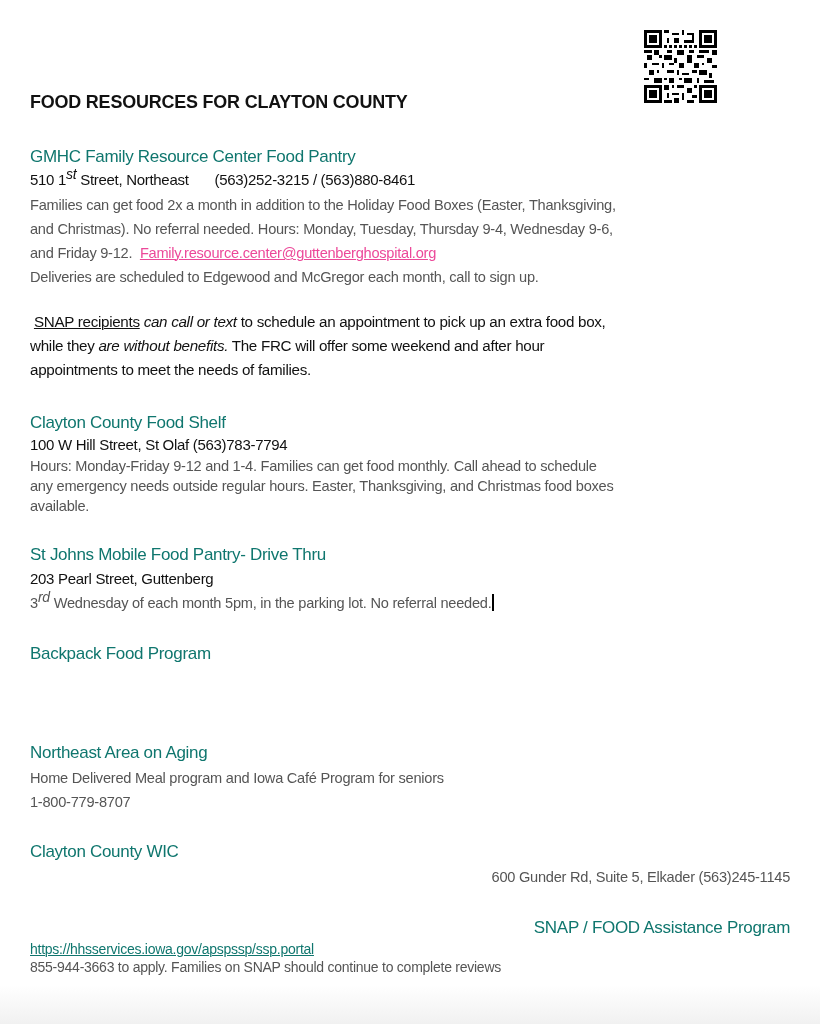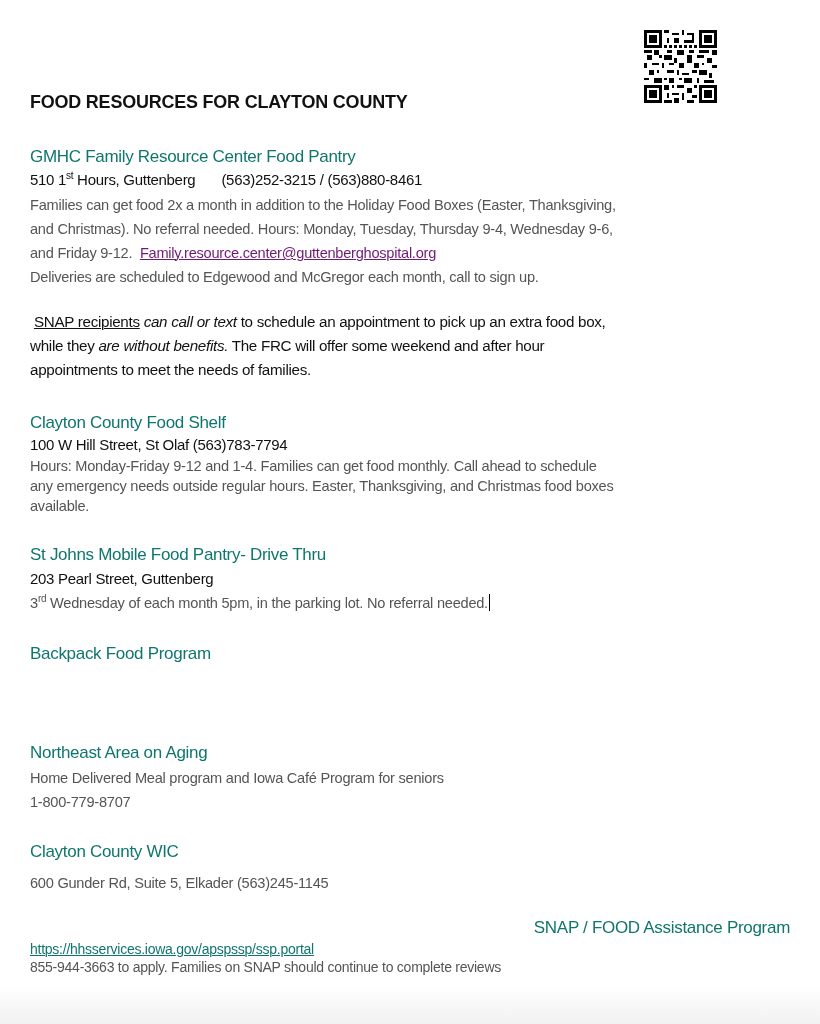--- a/index.html
+++ b/index.html
@@ -16,21 +16,21 @@
     font-size:18.5px; font-weight:bold; letter-spacing:-0.2px; color:#111;
     transform: scaleX(0.97); transform-origin:left top;
   }
   .blk { position:absolute; left:30px; width:760px; }
   .h { font-size:17px; color:#0f766e; letter-spacing:-0.3px; white-space:nowrap; }
   .addr { font-size:15px; color:#111; letter-spacing:-0.3px; white-space:nowrap; }
   .body { font-size:14.6px; color:#555; letter-spacing:-0.25px; }
   .dark { color:#222; }
   .ul { text-decoration:underline; text-decoration-thickness:1px; }
   .it { font-style:italic; }
-  sup { font-size:10px; line-height:0; }
+  sup { font-size:14px; line-height:0;font-style:italic; }
   .caret { display:inline-block; width:1.5px; height:17px; background:#000; vertical-align:-3px; margin-left:1px; }
   .line { display:block; white-space:nowrap; }
 </style>
 </head>
 <body>
 
 <div class="page">
 
   <svg class="qr" viewBox="0 0 29 29" shape-rendering="crispEdges">
     <rect width="29" height="29" fill="#fff"></rect>
@@ -113,26 +113,26 @@
         <rect x="12" y="27" width="2" height="2"></rect>
         <rect x="17" y="28" width="3" height="1"></rect>
     </g>
   </svg>
 
   <div class="title">FOOD RESOURCES FOR CLAYTON COUNTY</div>
 
   <div class="blk" style="top:145px;">
     <div class="h" style="line-height:24px;">GMHC Family Resource Center Food Pantry</div>
     <div class="addr" style="line-height:22px;">
-      <span>510 1</span><sup>st</sup><span> Hours, Guttenberg</span><span style="display:inline-block;width:26px;"></span><span>(563)252-3215 / (563)880-8461</span>
+      <span>510 1</span><sup>st</sup><span> Street, Northeast</span><span style="display:inline-block;width:26px;"></span><span>(563)252-3215 / (563)880-8461</span>
     </div>
     <div class="body" style="line-height:24px; margin-top:2px;">
       <span class="line">Families can get food 2x a month in addition to the Holiday Food Boxes (Easter, Thanksgiving,</span>
       <span class="line">and Christmas).  No referral needed.  Hours: Monday, Tuesday, Thursday 9-4, Wednesday 9-6,</span>
-      <span class="line"><span>and Friday 9-12.</span>&nbsp;&nbsp;<a class="ul dark" style="color:#701a75;">Family.resource.center@guttenberghospital.org</a></span>
+      <span class="line"><span>and Friday 9-12.</span>&nbsp;&nbsp;<a class="ul dark" style="color:#ec4899;">Family.resource.center@guttenberghospital.org</a></span>
       <span class="line">Deliveries are scheduled to Edgewood and McGregor each month, call to sign up.</span>
     </div>
   </div>
 
   <div class="blk" style="top:310px; font-size:15.2px; line-height:24px; color:#111; letter-spacing:-0.3px;">
     <span class="line">&nbsp;<a class="ul" style="color:#111;">SNAP recipients</a> <span class="it">can call or text</span><span> to schedule an appointment to pick up an extra food box,</span></span>
     <span class="line"><span>while they </span><span class="it">are without benefits.</span><span>  The FRC will offer some weekend and after hour</span></span>
     <span class="line">appointments to meet the needs of families.</span>
   </div>
 
@@ -161,21 +161,21 @@
   <div class="blk" style="top:741px;">
     <div class="h" style="line-height:24px;">Northeast Area on Aging</div>
     <div class="body" style="line-height:24px; margin-top:1px;">
       <span class="line">Home Delivered Meal program and Iowa Café Program for seniors</span>
       <span class="line">1-800-779-8707</span>
     </div>
   </div>
 
   <div class="blk" style="top:840px;">
     <div class="h" style="line-height:24px;">Clayton County WIC</div>
-    <div class="body" style="line-height:24px; margin-top:7px;">600 Gunder Rd, Suite 5, Elkader (563)245-1145</div>
+    <div class="body" style="line-height:24px; margin-top:1px;text-align:right;">600 Gunder Rd, Suite 5, Elkader (563)245-1145</div>
   </div>
 
   <div class="blk" style="top:916px;">
     <div class="h" style="line-height:24px;text-align:right;">SNAP / FOOD Assistance Program</div>
     <div class="body" style="line-height:18px; font-size:14px;">
       <a class="line ul" style="color:#0f766e;">https://hhsservices.iowa.gov/apspssp/ssp.portal</a>
       <span class="line">855-944-3663 to apply. Families on SNAP should continue to complete reviews</span>
     </div>
   </div>
 

